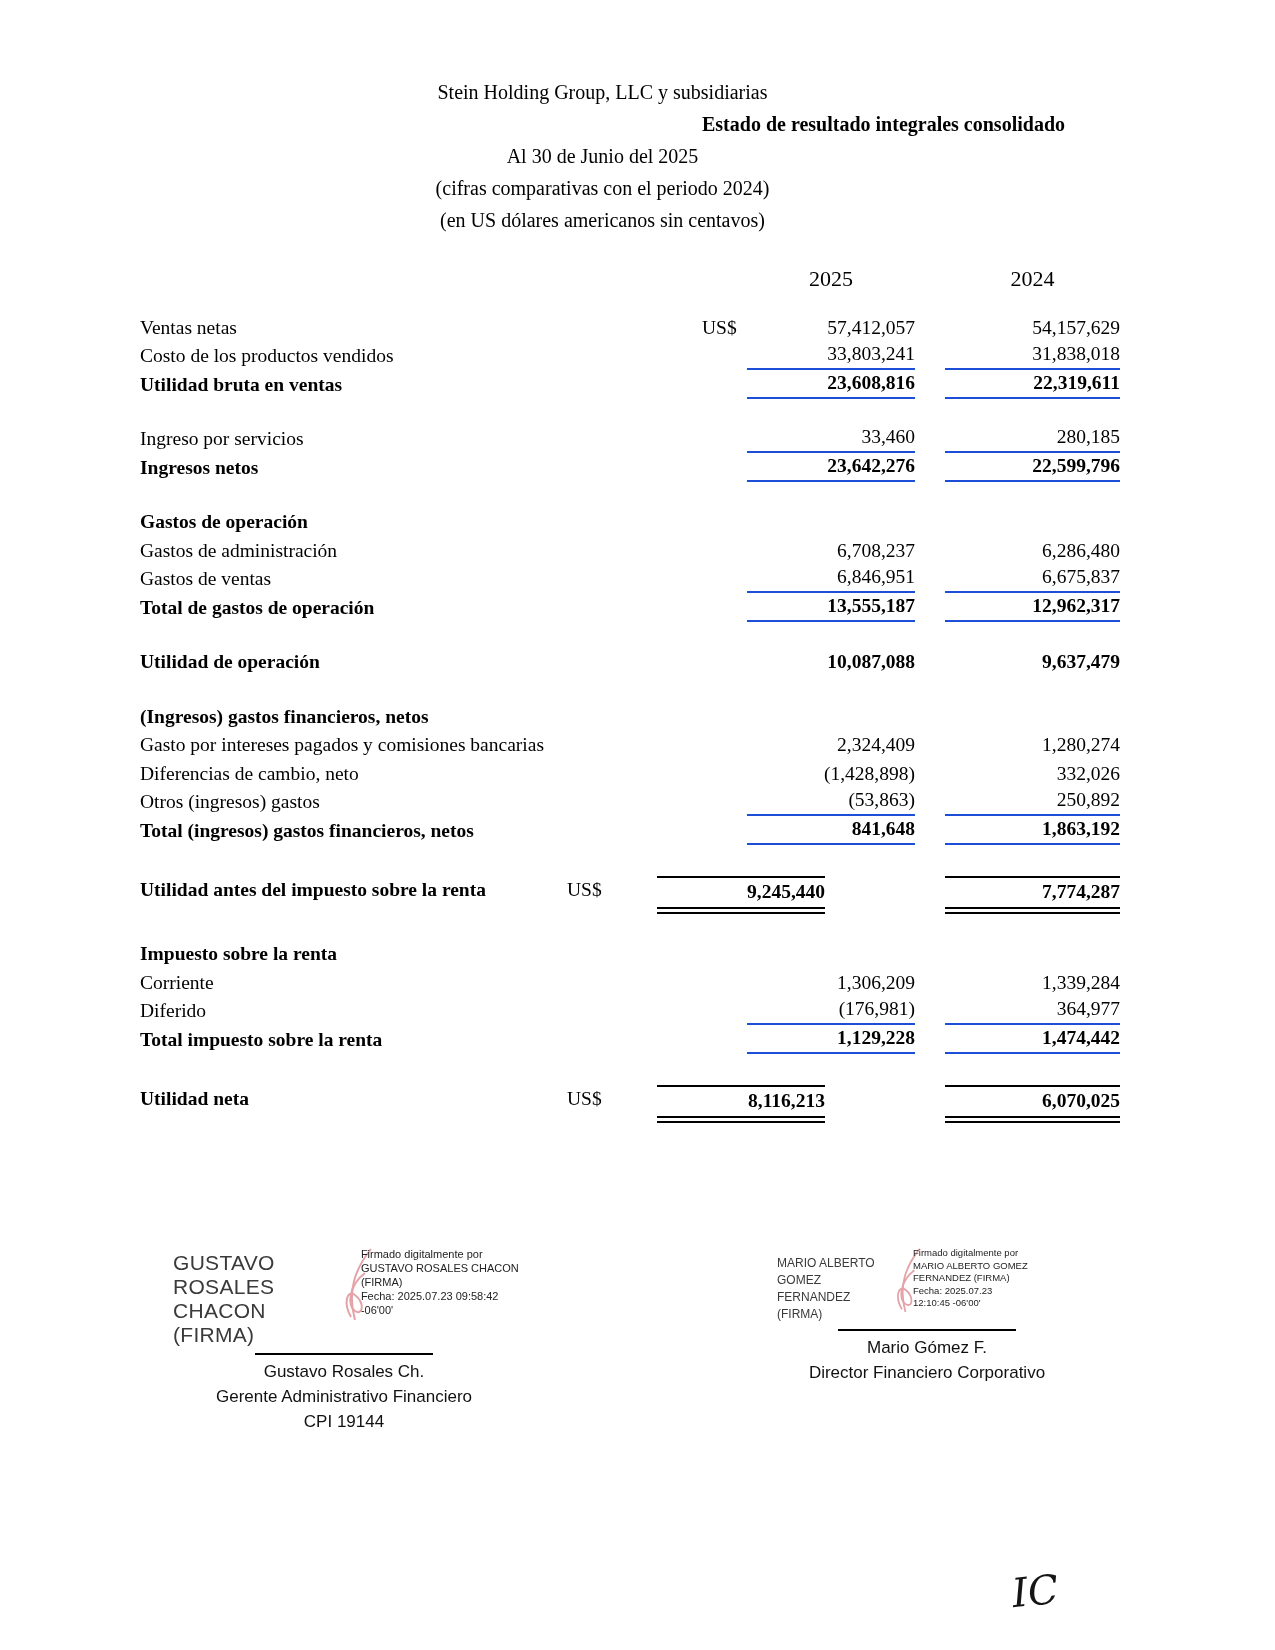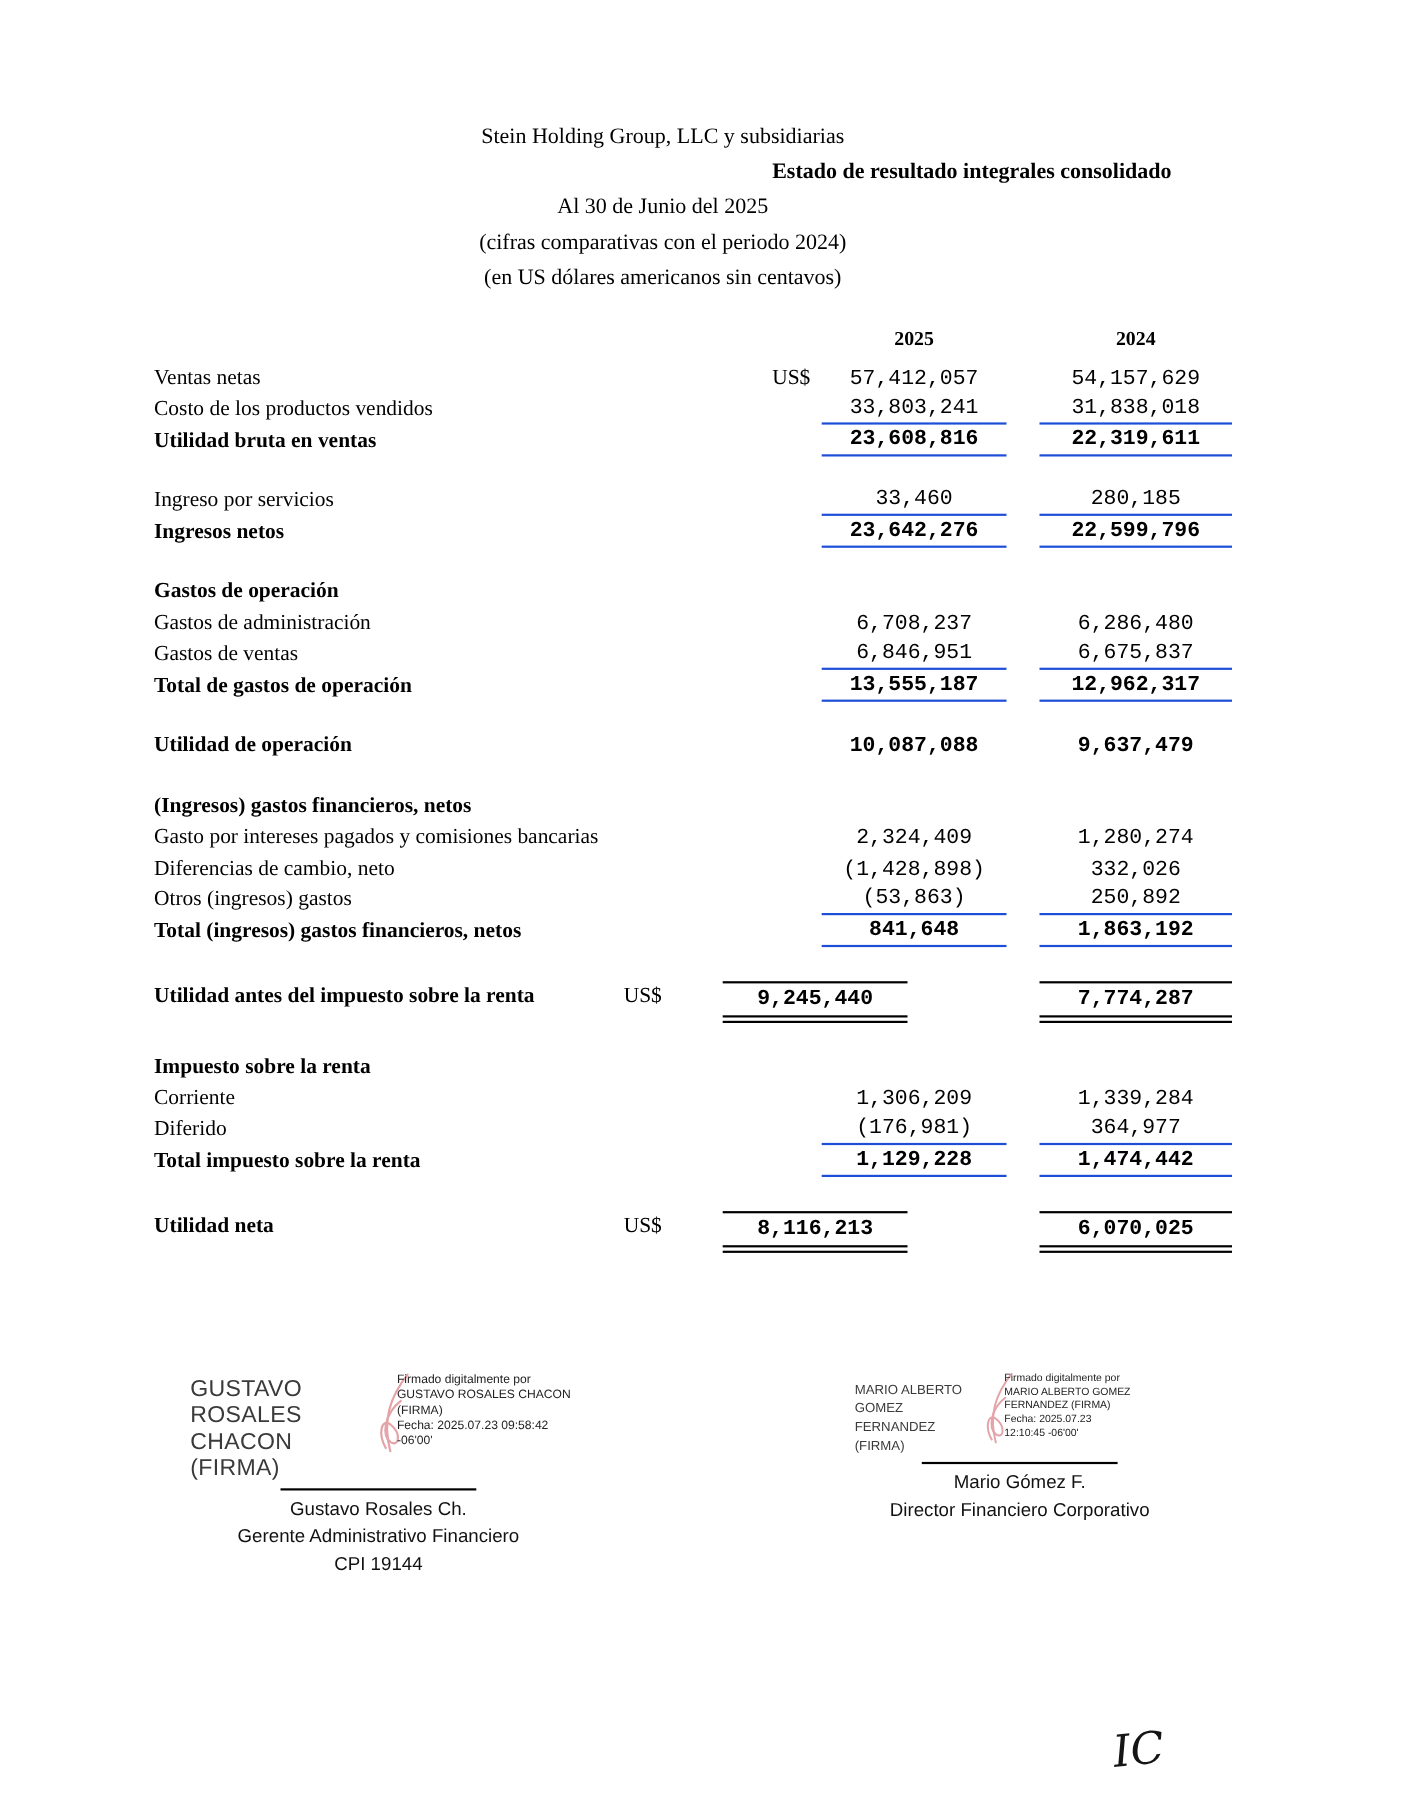--- a/index.html
+++ b/index.html
@@ -1,29 +1,29 @@
 <!DOCTYPE html>
 <html><head>
 <meta charset="utf-8">
 <style>
   html,body{margin:0;padding:0;background:#ffffff;}
   .page{position:relative;width:1275px;height:1650px;background:#ffffff;overflow:hidden;
         font-family:"Liberation Serif", serif;color:#000;}
   
-  .doc-header{padding-top:108px;margin-left:140px;width:925px;text-align:center;
+  .doc-header{padding-top:76px;margin-left:140px;width:925px;text-align:center;
               font-size:20px;line-height:32px;}
   .doc-header .t-bold{font-weight:bold;text-align:right;}
   
   .table{width:980px;margin-left:140px;margin-top:30px;}
   .hrow,.row{display:grid;grid-template-columns:1fr 45px 168px 30px 175px;}
-  .hrow{font-weight:bold;font-size:18px;margin-bottom:10px;}
+  .hrow{font-weight:normal;font-size:22px;margin-bottom:21px;}
   .hrow .c{text-align:center;}
   .row{font-size:19.5px;min-height:28.5px;align-items:end;}
   .lbl,.cur{padding-bottom:3px;}
-  .val{text-align:center;padding-bottom:3px;font-family:Liberation Mono, monospace;}
+  .val{text-align:right;padding-bottom:3px;}
   .val.below{border-bottom:2px solid #1d4ed8;}
   .val.band{border-top:2px solid #000;border-bottom:7px double #000;margin-top:5px;padding-top:3px;padding-bottom:4px;}
   .row.has-band{min-height:34px;gap:45px;}
   .row.has-band .lbl,.row.has-band .cur{padding-bottom:13px;}
   .row.bold .lbl,.row.bold .val{font-weight:bold;}
   .spacer{height:26px;}
   
   .sig{position:absolute;font-family:"Liberation Sans", sans-serif;}
   .sig.left{left:155px;top:1243px;width:378px;}
   .sig.right{left:752px;top:1243px;width:350px;}

